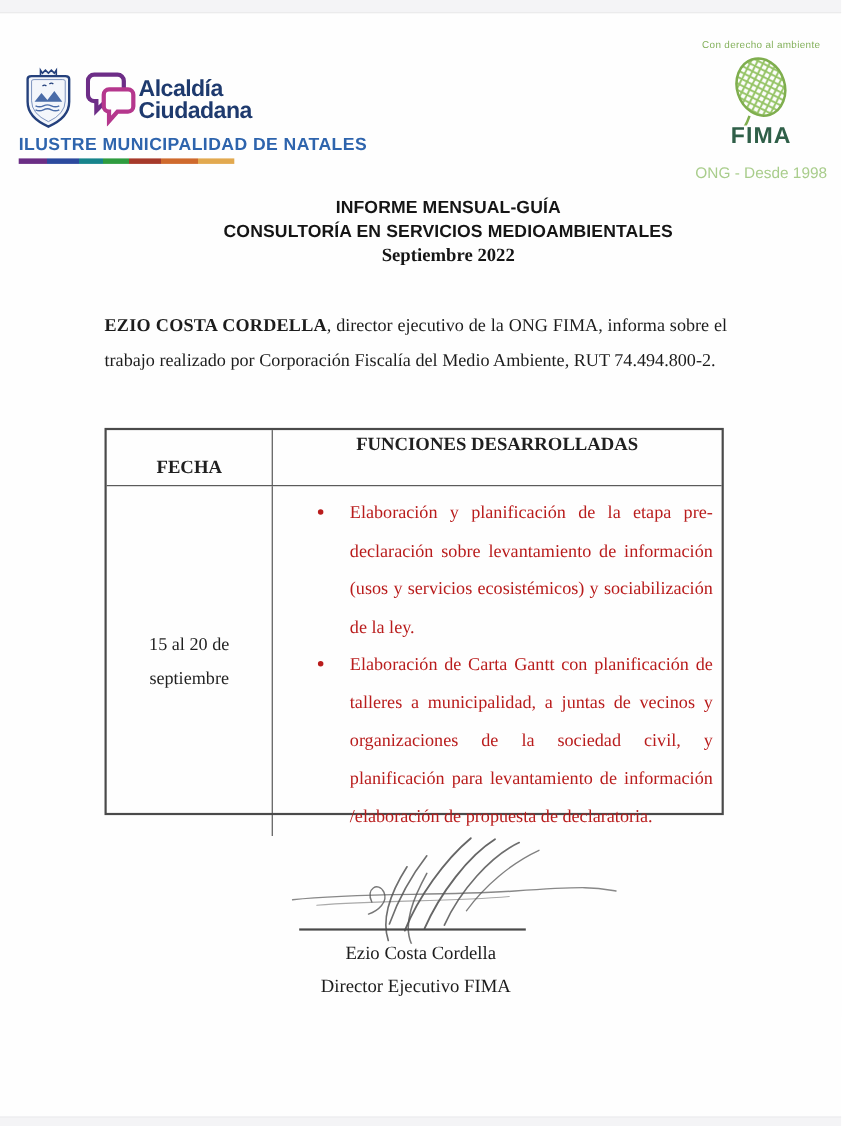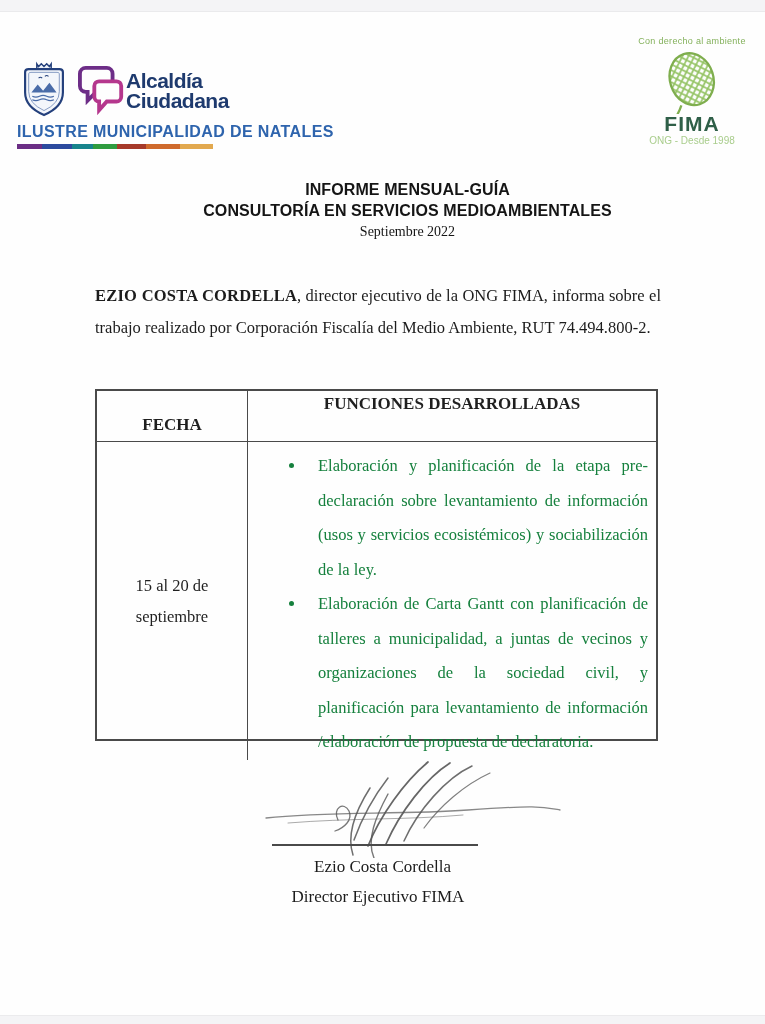--- a/index.html
+++ b/index.html
@@ -27,27 +27,27 @@
       #e2a94f 83%, #e2a94f 100%); }
 
   
   .fima-logo { position:absolute; left:626px; top:36px; width:132px; text-align:center; }
   .fima-tagline { font-family:"Liberation Sans","DejaVu Sans",sans-serif; color:#84b15c;
                   font-size:9px; letter-spacing:0.3px; }
   .fima-globe { margin:2px auto 0; display:block; }
   .fima-name { font-family:"Liberation Sans","DejaVu Sans",sans-serif; font-weight:bold;
                color:#2f5f48; font-size:21px; letter-spacing:1px; line-height:20px; }
   .fima-sub { font-family:"Liberation Sans","DejaVu Sans",sans-serif; color:#a9cd8c;
-              font-size:10px; margin-top:1px; }
+              font-size:14px; margin-top:15px; }
 
   
   .doc-title { position:absolute; left:50px; right:0; top:179px; text-align:center; color:#151515; }
   .doc-title .t-sans { font-family:"Liberation Sans","DejaVu Sans",sans-serif; font-weight:bold;
                        font-size:16px; line-height:21px; letter-spacing:0.1px; }
-  .doc-title .t-serif { font-weight:normal; font-size:14px; line-height:22px; }
+  .doc-title .t-serif { font-weight:bold; font-size:17px; line-height:22px; }
 
   
   .intro { position:absolute; left:95px; top:280px; width:566px; font-size:16.5px;
            line-height:32px; text-align:justify; color:#1c1c1c; }
   .intro p + p { margin-top:10px; text-align:left; }
   .intro b { letter-spacing:0.2px; }
 
   
   .report-table { position:absolute; left:95px; top:389px; width:563px; height:352px;
                   border:2px solid #4a4a4a; display:flex; flex-direction:column; }
@@ -56,21 +56,21 @@
   .tr.body { flex:1 1 auto; }
   .td-fecha { width:151px; border-right:1.5px solid #4a4a4a; display:flex;
               align-items:center; justify-content:center; text-align:center; }
   .tr.head .td-fecha { align-items:flex-end; padding-bottom:6px; }
   .td-func { flex:1; }
   .th-text { font-weight:bold; font-size:17px; }
   .tr.head .td-func { text-align:center; padding-top:3px; }
   .fecha-text { font-size:16.5px; line-height:31px; width:110px; }
   .func-list { margin:7px 0 0 0; padding-left:58px; padding-right:8px; list-style:disc; }
   .func-list li { padding-left:12px; font-size:16.5px; line-height:34.5px;
-                  text-align:justify; color:#15803d; }
+                  text-align:justify; color:#b91c1c; }
 
   
   .sig-block { position:absolute; left:0; top:758px; width:765px; height:160px; }
   .sig-scribble { position:absolute; left:258px; top:0; }
   .sig-line { position:absolute; left:272px; top:86px; width:206px; height:2px; background:#4a4a4a; }
   .sig-name { position:absolute; left:0; width:765px; top:99px; text-align:center;
               font-size:17px; color:#1c1c1c; }
   .sig-role { position:absolute; left:0; width:708px; top:129px; text-align:center;
               font-size:17px; color:#1c1c1c;padding-left:48px; }
 </style>

